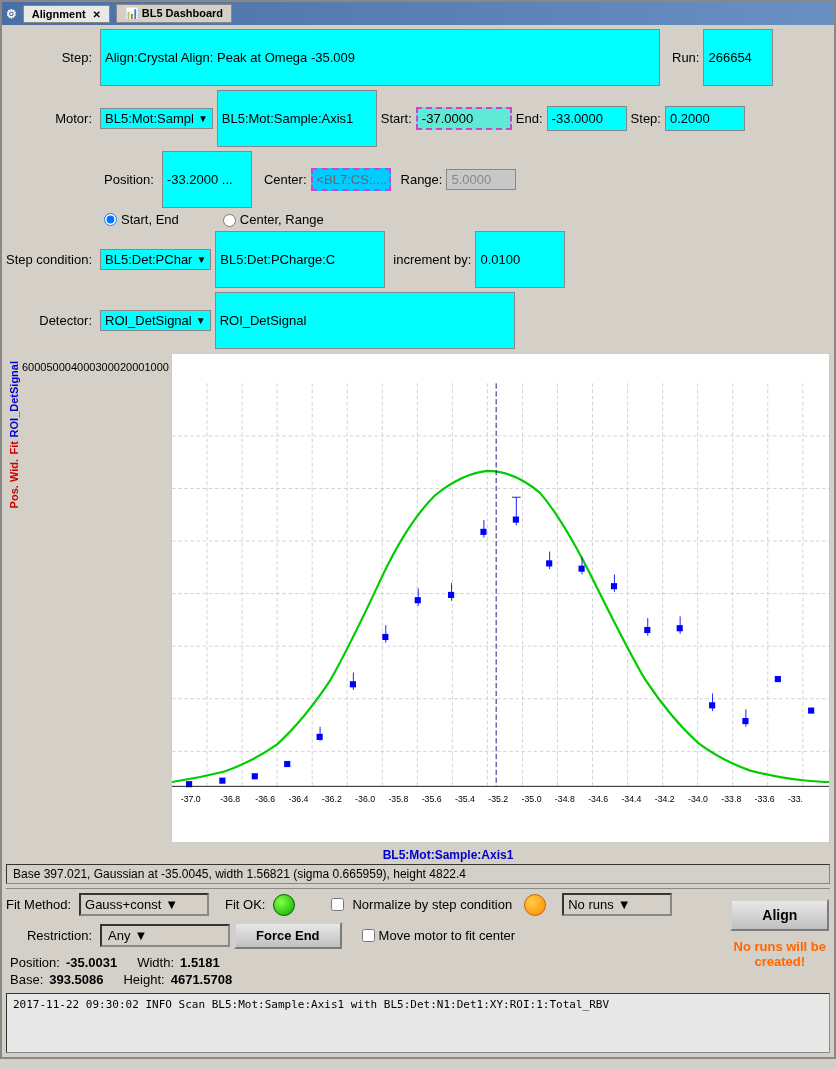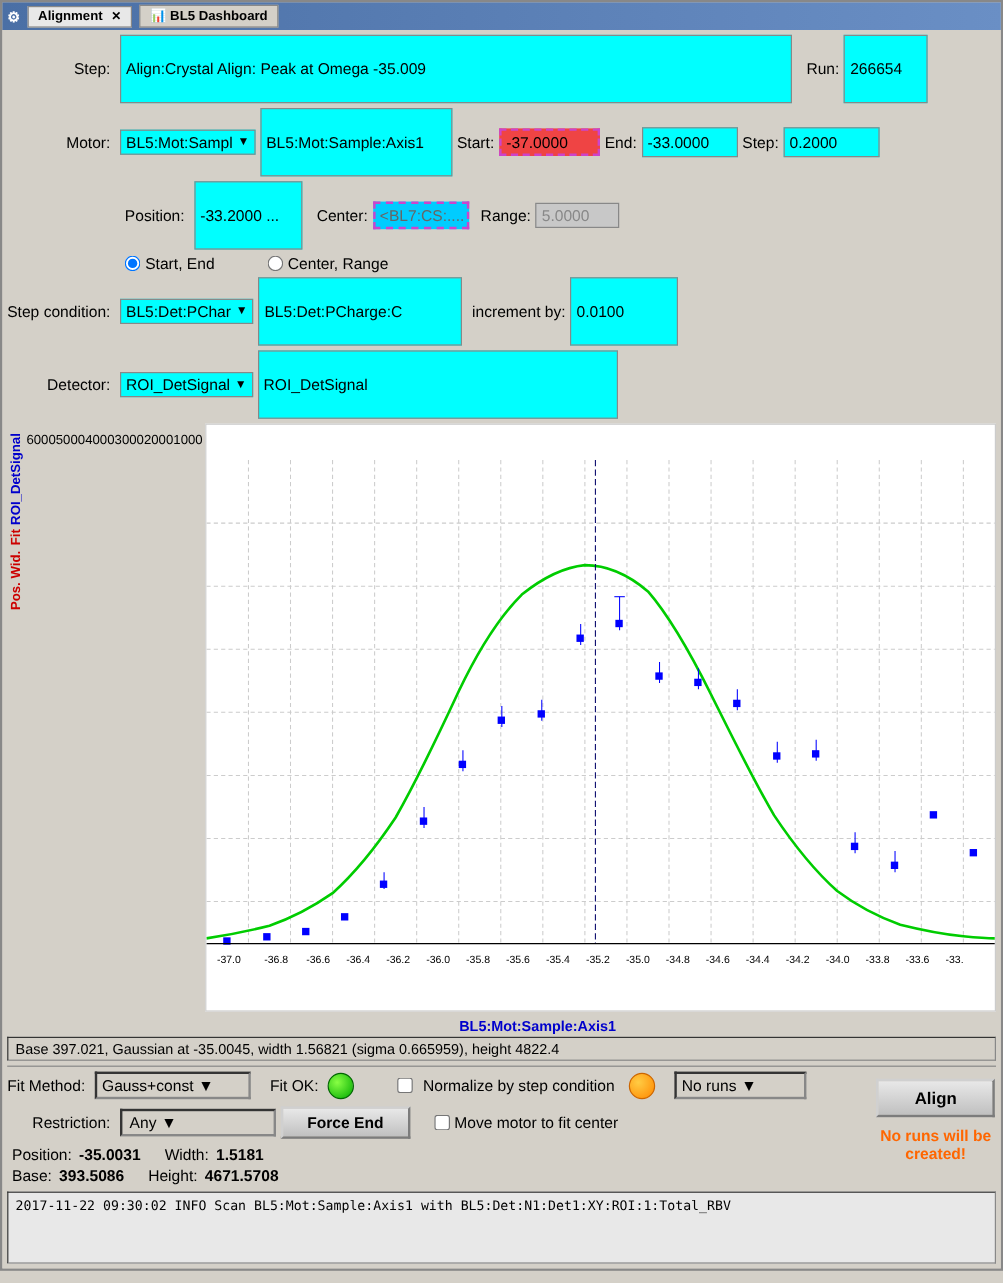--- a/index.html
+++ b/index.html
@@ -56,25 +56,25 @@
       border: 1px solid #888;
       padding: 2px 4px;
       font-size: 13px;
       display: flex;
       align-items: center;
       gap: 2px;
       cursor: pointer;
     }
     .dropdown-arrow { font-size: 10px; margin-left: 2px; }
     .num-input {
-      background: #ef4444;
+      background: #5eead4;
       border: 2px dashed #cc44cc;
       padding: 2px 4px;
       font-size: 13px;
-      width: 84px;
+      width: 96px;
     }
     .num-input-normal {
       background: #00ffff;
       border: 1px solid #888;
       padding: 4px 4px;
       font-size: 13px;
       width: 80px;
     }
     .num-input-gray {
       background: #c8c8c8;
@@ -306,21 +306,21 @@
       <div class="center-input">&lt;BL7:CS:....</div>
       <span style="margin-left:6px;">Range:</span>
       <div class="num-input-gray">5.0000</div>
     </div>
 
     <div class="form-row" style="margin-left: 98px;">
       <div class="radio-option">
         <input type="radio" name="scan-mode" checked="" style="">
         <span>Start, End</span>
       </div>
-      <div class="radio-option" style="margin-left:40px;">
+      <div class="radio-option" style="margin-left:40px;align-items:flex-end;">
         <input type="radio" name="scan-mode" style="">
         <span>Center, Range</span>
       </div>
     </div>
 
     <div class="form-row">
       <span class="form-label">Step condition:</span>
       <div class="dropdown">
         <span>BL5:Det:PChar</span>
         <span class="dropdown-arrow">▼</span>

